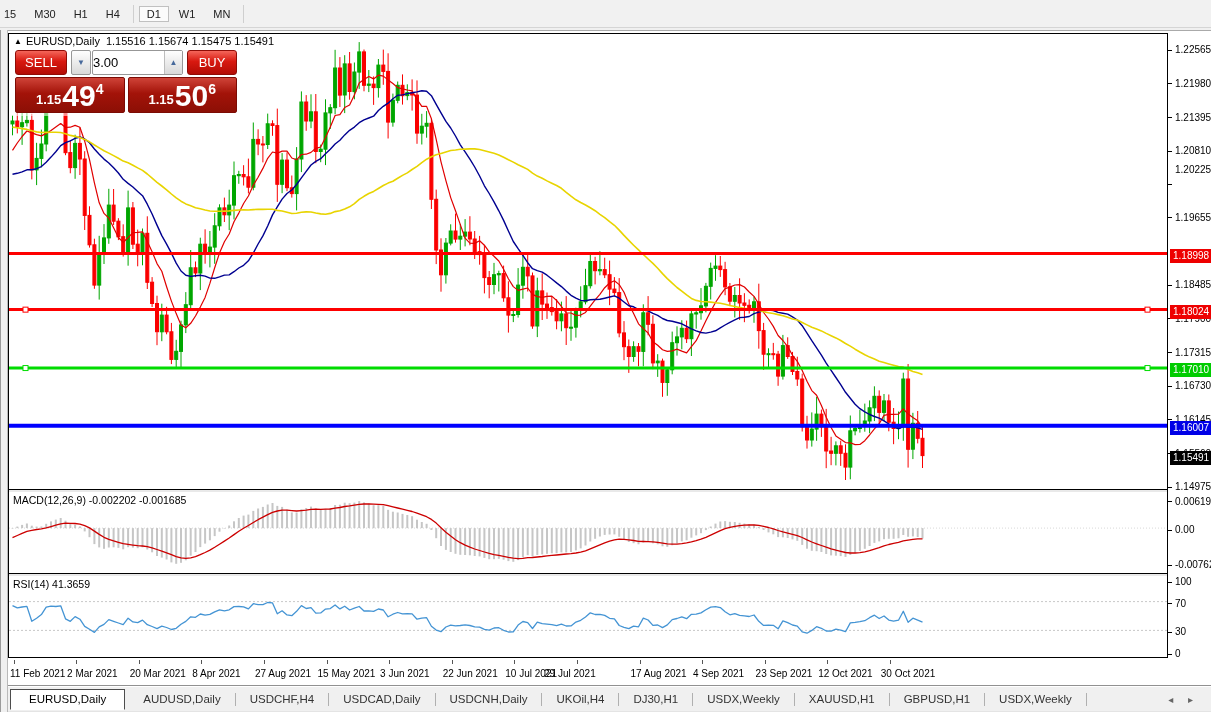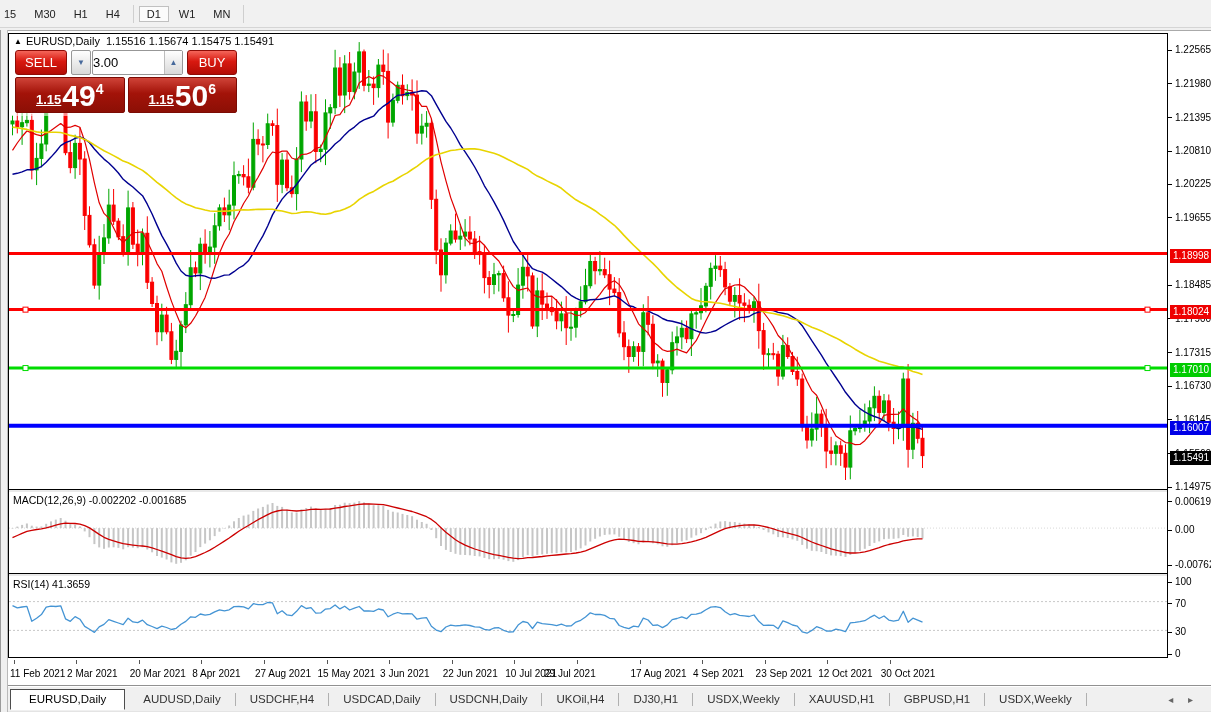--- a/index.html
+++ b/index.html
@@ -79,21 +79,21 @@
   .tw-vol { position:absolute; inset:0; border:0; width:100%; height:100%; font-size:13px;
     font-family:inherit; text-align:left; padding-right:26px; background:transparent; color:#000; }
   .tw-spin-up { position:absolute; right:0; top:0; bottom:0; width:18px;
     background:linear-gradient(#fefefe,#d9d9d9); border:0; border-left:1px solid #bdbdbd;
     color:#47699b; font-size:8px; cursor:pointer; }
   .tw-row2 { display:flex; margin-top:2px; height:36px; }
   .tw-price { flex:1; display:flex; align-items:flex-end; justify-content:center;
     background:linear-gradient(#cf4338,#a31309 45%,#8c0f05); border:1px solid #7c0b04;
     border-radius:2px; color:#fff; padding-bottom:2px; }
   .tw-price-sell { margin-right:3px; }
-  .tw-pfx { font-size:13px; font-weight:700; margin-bottom:3px;text-decoration:underline; }
+  .tw-pfx { font-size:13px; font-weight:700; margin-bottom:3px; }
   .tw-big { font-size:30px; font-weight:700; line-height:28px; margin-left:1px; }
   .tw-sup { font-size:14px; font-weight:700; margin-bottom:13px; }
 </style>
 </head>
 <body>
 
 <div id="toolbar">
     <div class="tf-item">15</div>
     <div class="tf-item">M30</div>
     <div class="tf-item">H1</div>
@@ -740,21 +740,21 @@
   <div id="axis">
       <div class="axis-tick" style="top:16.6px"></div>
       <div class="axis-label" style="top:10.1px">1.22565</div>
       <div class="axis-tick" style="top:50.3px"></div>
       <div class="axis-label" style="top:43.8px">1.21980</div>
       <div class="axis-tick" style="top:84.0px"></div>
       <div class="axis-label" style="top:77.5px">1.21395</div>
       <div class="axis-tick" style="top:117.7px"></div>
       <div class="axis-label" style="top:111.2px">1.20810</div>
       <div class="axis-tick" style="top:151.4px"></div>
-      <div class="axis-label" style="top:144px">1.20225</div>
+      <div class="axis-label" style="top:130px">1.20225</div>
       <div class="axis-tick" style="top:184.2px"></div>
       <div class="axis-label" style="top:177.7px">1.19655</div>
       <div class="axis-tick" style="top:251.6px"></div>
       <div class="axis-label" style="top:245.1px">1.18485</div>
       <div class="axis-tick" style="top:285.3px"></div>
       <div class="axis-label" style="top:278.8px">1.17900</div>
       <div class="axis-tick" style="top:319.0px"></div>
       <div class="axis-label" style="top:312.5px">1.17315</div>
       <div class="axis-tick" style="top:352.7px"></div>
       <div class="axis-label" style="top:346.2px">1.16730</div>

